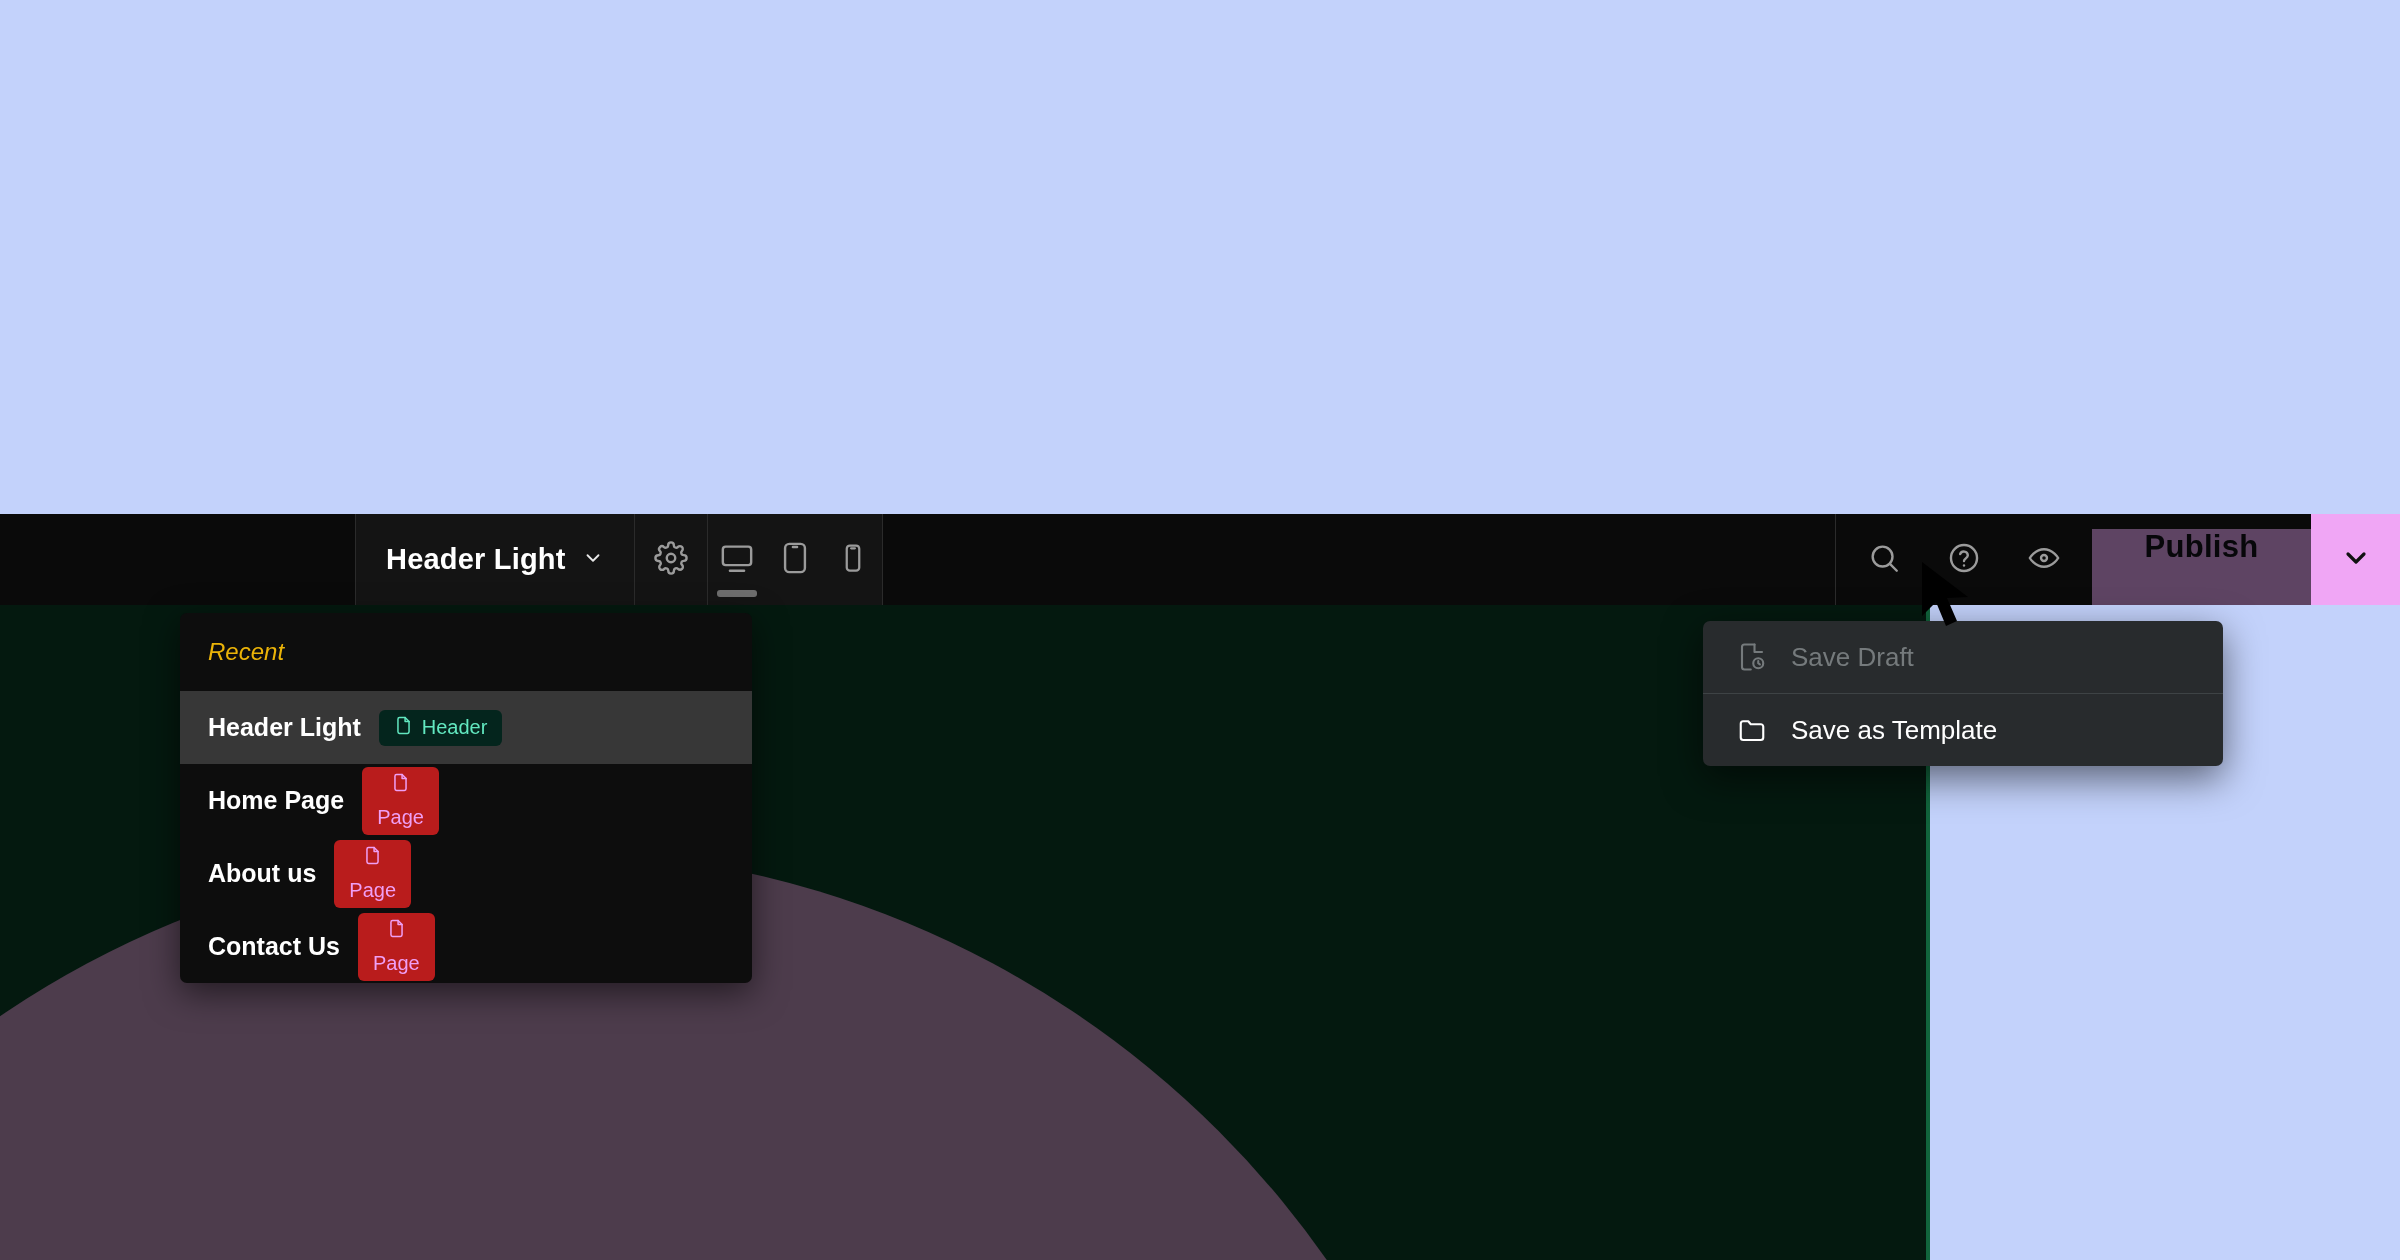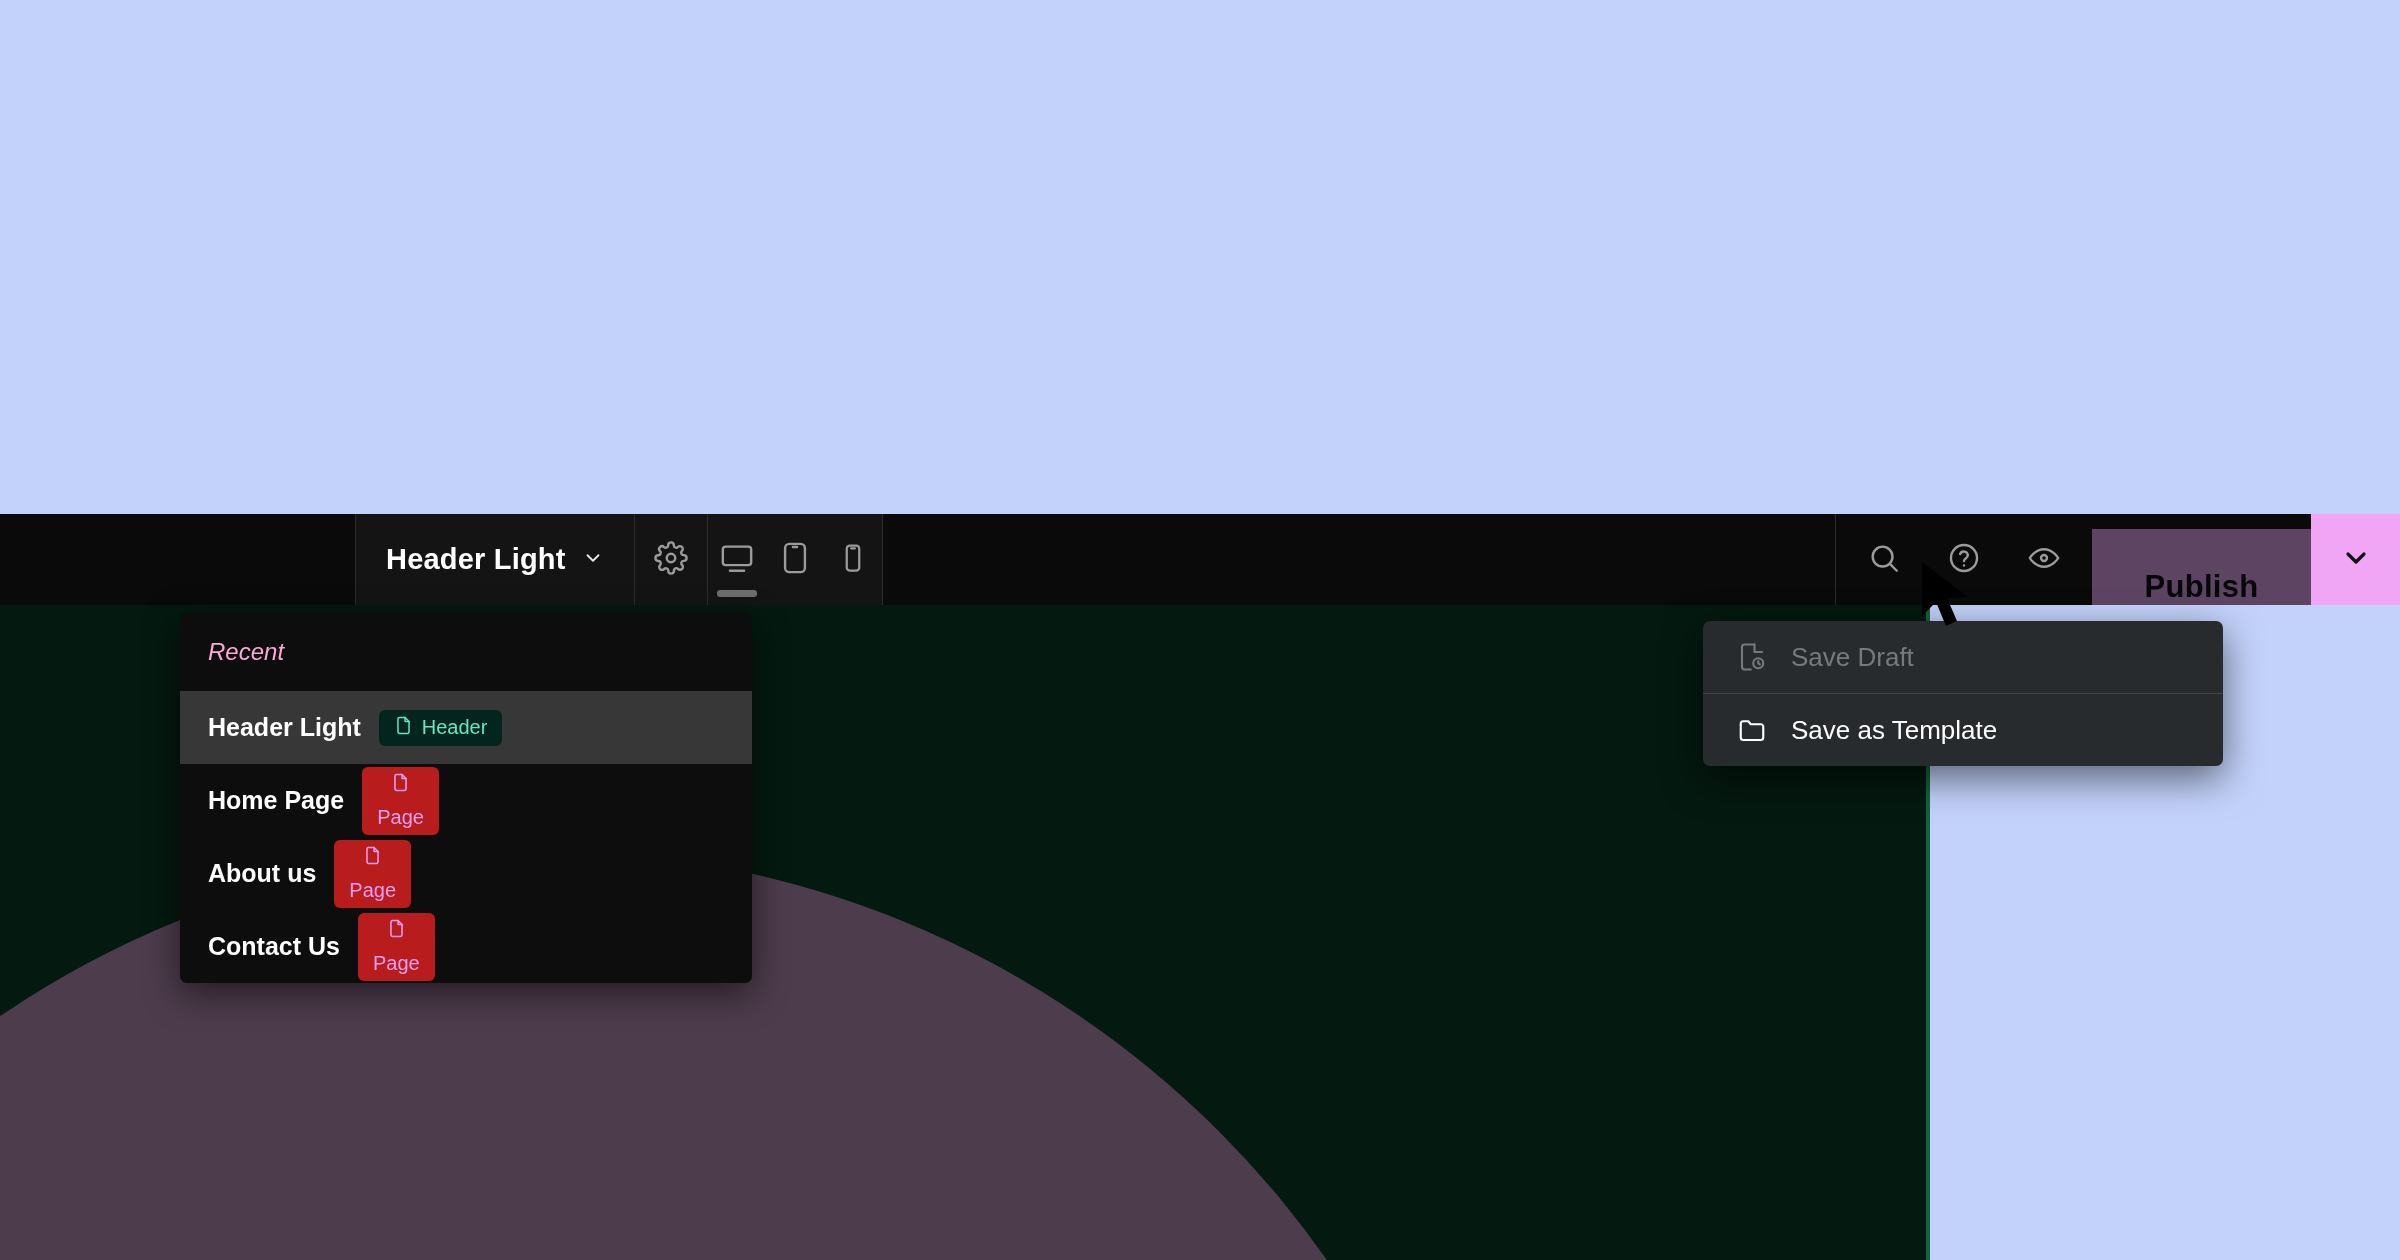--- a/index.html
+++ b/index.html
@@ -92,21 +92,21 @@
   .tb-act {
     width: 52px; height: 52px;
     display: flex; align-items: center; justify-content: center;
     cursor: pointer;
   }
 
   .publish-btn {
     flex: none;
     width: 219px;
     background: #5e4463;
-    display: flex; align-items: flex-end; justify-content: center;
+    display: flex; align-items: flex-start; justify-content: center;
     cursor: pointer;
     margin-top: 15px;
   }
   .publish-btn span {
     color: #07070a;
     font-size: 31px;
     font-weight: bold;
     letter-spacing: .3px;
   }
   .publish-caret {
@@ -124,21 +124,21 @@
     width: 572px;
     background: #0d0d0d;
     border-radius: 7px;
     overflow: hidden;
     box-shadow: 0 10px 34px rgba(0,0,0,.55);
   }
   .recent-head {
     height: 78px;
     display: flex; align-items: center;
     padding: 0 28px;
-    color: #f9a8d4;
+    color: #eab308;
     font-size: 24px;
     font-style: italic;
   }
   .recent-item {
     height: 73px;
     display: flex; align-items: center;
     padding: 0 28px;
     gap: 18px;
     cursor: pointer;
   }

